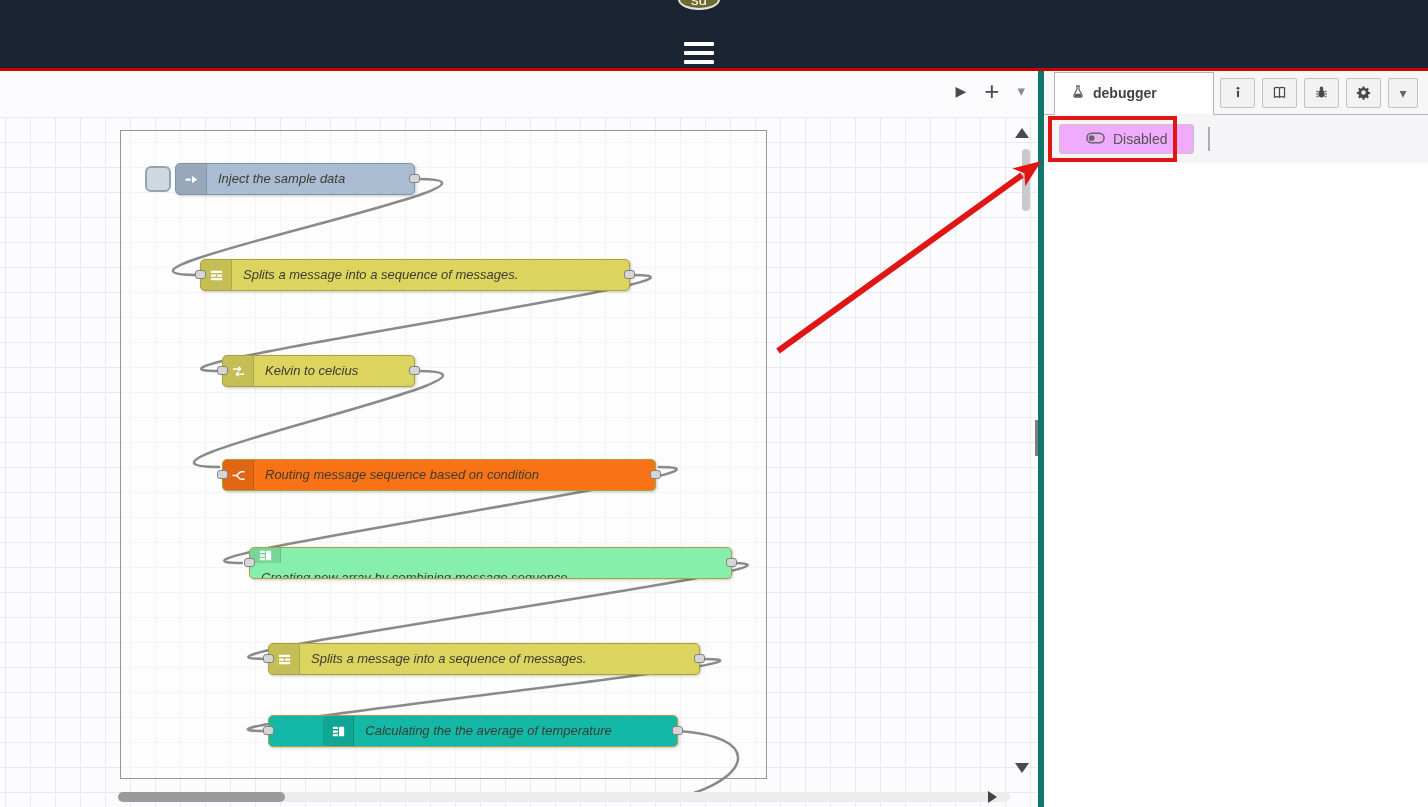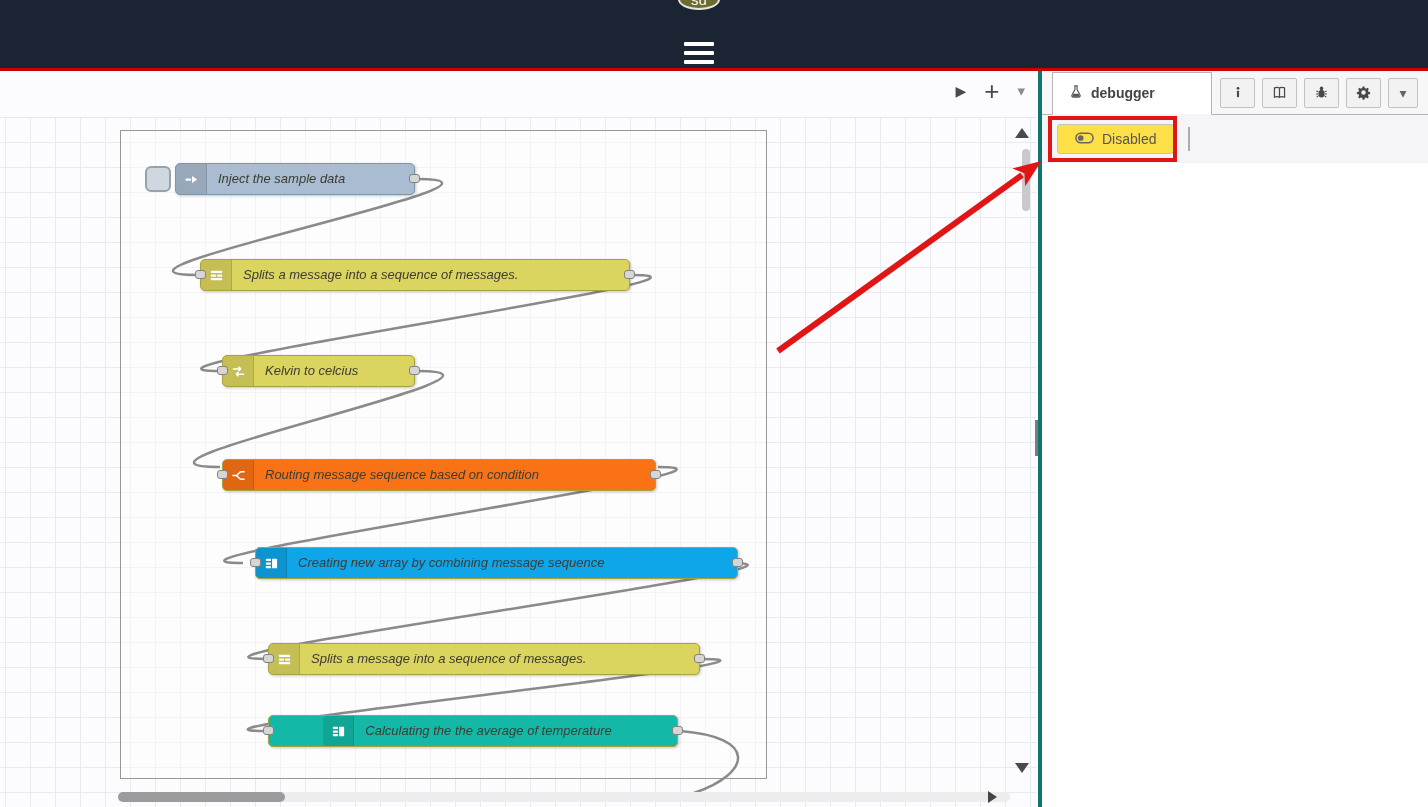--- a/index.html
+++ b/index.html
@@ -78,41 +78,41 @@
   .vscroll-down{position:absolute;right:8px;top:692px;width:0;height:0;border-left:7px solid transparent;border-right:7px solid transparent;border-top:10px solid #4a4a4a;cursor:pointer;z-index:6;}
   .vscroll-thumb{position:absolute;right:7px;top:78px;width:8px;height:62px;background:#c9c9c9;border-radius:4px;cursor:grab;z-index:6;}
   .hscroll-track{position:absolute;left:118px;bottom:5px;width:892px;height:10px;background:#ededed;border-radius:5px;z-index:6;}
   .hscroll-thumb{position:absolute;left:0;top:0;width:167px;height:10px;background:#9b9b9b;border-radius:5px;cursor:grab;}
   .hscroll-arrow{position:absolute;left:988px;bottom:4px;width:0;height:0;border-top:6px solid transparent;border-bottom:6px solid transparent;border-left:9px solid #444;cursor:pointer;z-index:7;}
   .sep-thumb{position:absolute;left:1035px;top:420px;width:3px;height:36px;background:#7d7d7d;z-index:25;cursor:grab;}
 
   
   .sidebar{
     position:absolute;top:71px;left:1038px;width:390px;height:736px;background:#fff;
-    border-left:4px solid #0f766e;box-sizing:border-box;z-index:10;
+    border-left:6px solid #0f766e;box-sizing:border-box;z-index:10;
   }
   .sb-header{
     height:44px;background:#f7f7f7;border-bottom:1px solid #b3b3b3;display:flex;align-items:center;
     padding:0 10px 0 10px;box-sizing:border-box;position:relative;
   }
   .sb-tab{
     height:43px;margin-bottom:-1px;background:#fff;border:1px solid #b3b3b3;border-bottom:1px solid #f5f5f7;
     display:flex;align-items:center;gap:8px;padding:0 16px;width:160px;box-sizing:border-box;
     font-weight:bold;font-size:14px;color:#444;cursor:pointer;z-index:2;
   }
   .sb-btns{margin-left:auto;display:flex;align-items:center;gap:7px;}
   .sb-btn{
     width:33px;height:28px;background:#f2f2f2;border:1px solid #c2c2c2;border-radius:2px;
     display:flex;align-items:center;justify-content:center;cursor:pointer;
   }
   .sb-chevron{width:28px;height:28px;display:flex;align-items:center;justify-content:center;color:#666;font-size:14px;cursor:pointer;border:1px solid #c2c2c2;border-radius:2px;background:#f2f2f2;}
   .sb-toolbar-row{height:48px;background:#f5f5f7;display:flex;align-items:center;padding-left:15px;border-bottom:1px solid #e4e4e4;}
   .disabled-btn{
-    display:inline-flex;align-items:center;gap:8px;background:#fde047;border:1px solid #c4c4c4;
-    border-radius:3px;padding:6px 17px;font-size:14px;color:#555;cursor:pointer;justify-content:center;
+    display:inline-flex;align-items:center;gap:8px;background:#f0abfc;border:1px solid #c4c4c4;
+    border-radius:3px;padding:6px 26px;font-size:14px;color:#555;cursor:pointer;justify-content:center;
   }
   .sb-divider{width:2px;height:24px;background:#adadad;margin-left:14px;}
   .sb-body{position:absolute;top:92px;left:0;right:0;bottom:0;background:#fff;}
 
   
   .annot-layer{position:absolute;top:0;left:0;width:1428px;height:807px;z-index:40;pointer-events:none;}
   .highlight-rect{position:absolute;border:4px solid #e01515;box-sizing:border-box;z-index:41;pointer-events:none;}
 </style>
 </head>
 <body>
@@ -216,21 +216,21 @@
             <g stroke="#fff" stroke-width="1.7" fill="none">
               <path d="M1.5 8h3.5c3 0 3-4 6-4h3.5"></path>
               <path d="M5 8c3 0 3 4 6 4h3.5"></path>
             </g>
           </svg>
         </span>
         <span class="node-label">Routing message sequence based on condition</span>
         <span class="port port-in"></span>
         <span class="port port-out"></span>
       </div>
-      <div class="flow-node" style="left: 255px; top: 476px; width: 483px; background: #0ea5e9; border-color: rgb(169, 162, 61);">
+      <div class="flow-node" style="left: 249px; top: 476px; width: 483px; background: #86efac; border-color: rgb(169, 162, 61); flex-direction: column;">
         <span class="node-icon">
           <svg viewBox="0 0 16 16" width="15" height="15">
             <g fill="#fff">
               <rect x="2" y="3" width="5.4" height="2.4" rx="0.6"></rect>
               <rect x="2" y="6.8" width="5.4" height="2.4" rx="0.6"></rect>
               <rect x="2" y="10.6" width="5.4" height="2.4" rx="0.6"></rect>
               <rect x="8.6" y="3" width="5.4" height="10" rx="0.6"></rect>
             </g>
           </svg>
         </span>

